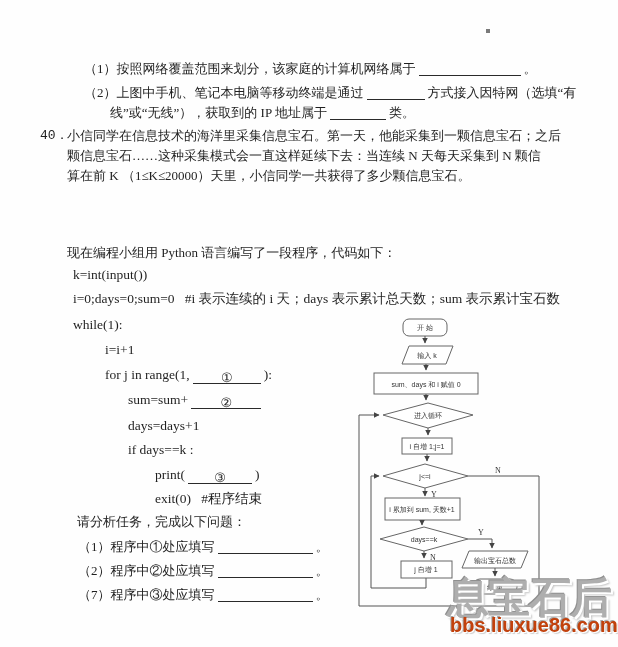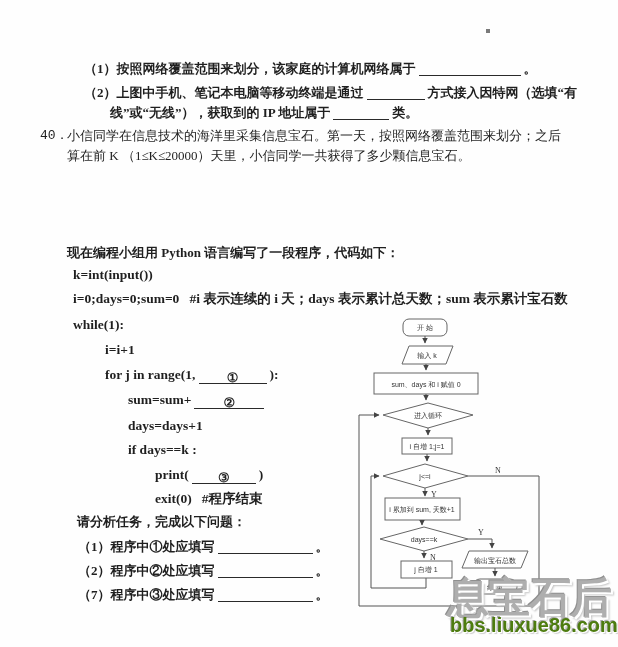--- a/index.html
+++ b/index.html
@@ -2,21 +2,21 @@
 <html><head>
 <meta charset="utf-8">
 <style>
   html,body{margin:0;padding:0;}
   body{
     width:618px;height:647px;position:relative;overflow:hidden;
     background:#fefefe;
     font-family:"Liberation Serif","DejaVu Serif",serif;
     color:#1f1f1f;
   }
-  .tline{position:absolute;white-space:nowrap;font-size:13px;line-height:17px;font-weight:bold;}
+  .tline{position:absolute;white-space:nowrap;font-size:13px;line-height:17px;}
   .code{font-size:13.5px;}
   .blank{
     display:inline-block;border-bottom:1.2px solid #2a2a2a;height:14px;
     vertical-align:-3px;text-align:center;margin:0 3px;
   }
   .blank .m{font-size:13px;line-height:13px;display:inline-block;}
   .para{position:absolute;left:67px;top:126px;width:525px;}
   .para div{font-size:13px;line-height:20px;white-space:nowrap;}
   .qnum{position:absolute;left:40px;top:126px;font-size:13px;font-family:Liberation Mono, monospace;}
   .flow{position:absolute;left:345px;top:313px;width:260px;height:334px;}
@@ -25,21 +25,21 @@
   .flow .shape{fill:#ffffff;stroke:#666;stroke-width:1;}
   .flow line,.flow path.conn{stroke:#555;stroke-width:1;fill:none;}
   .wm-title{
     position:absolute;left:447px;top:570px;z-index:5;
     font-size:42px;font-weight:bold;letter-spacing:-1px;color:#aeaeae;
     text-shadow:2px 2px 0 #ffffff,3px 3px 2px #c4c4c4,-1px -1px 0 #8f8f8f;
     font-family:"Liberation Sans","DejaVu Sans",sans-serif;white-space:nowrap;
   }
   .wm-url{
     position:absolute;left:450px;top:614px;z-index:5;
-    font-size:20px;font-weight:bold;color:#4d7c0f;
+    font-size:20px;font-weight:bold;color:#c2410c;
     text-shadow:1px 1px 0 #ffffff,2px 2px 1px #cfcfcf,-1px -1px 0 #a5a5a5;
     font-family:"Liberation Sans","DejaVu Sans",sans-serif;white-space:nowrap;
   }
   .dot{position:absolute;left:486px;top:29px;width:4px;height:4px;background:#7a7a7a;}
 </style>
 </head>
 <body>
 
 <div class="dot"></div>
 
@@ -48,21 +48,22 @@
 </div>
 <div class="tline" style="left:84px;top:84px">
   <span>（2）上图中手机、笔记本电脑等移动终端是通过</span><span class="blank" style="width:58px"></span><span>方式接入因特网（选填“有</span>
 </div>
 <div class="tline" style="left:110px;top:104px">
   <span>线”或“无线”），获取到的 IP 地址属于</span><span class="blank" style="width:56px"></span><span>类。</span>
 </div>
 
 <div class="qnum">40．</div>
 <div class="para">
-  <div>小信同学在信息技术的海洋里采集信息宝石。第一天，按照网络覆盖范围来划分；之后</div>
+  <div>小信同学在信息技术的海洋里采集信息宝石。第一天，他能采集到一颗信息宝石；之后</div>
+  <div>颗信息宝石……这种采集模式会一直这样延续下去：当连续 N 天每天采集到 N 颗信</div>
   <div>算在前 K （1≤K≤20000）天里，小信同学一共获得了多少颗信息宝石。</div>
 </div>
 <div class="tline" style="left:67px;top:244px">现在编程小组用 Python 语言编写了一段程序，代码如下：</div>
 
 <div class="tline code" style="left:73px;top:266px">k=int(input())</div>
 <div class="tline code" style="left:73px;top:290px">
   <span>i=0;days=0;sum=0</span>&nbsp;&nbsp;&nbsp;<span>#i 表示连续的 i 天；days 表示累计总天数；sum 表示累计宝石数</span>
 </div>
 <div class="tline code" style="left:73px;top:316px">while(1):</div>
 <div class="tline code" style="left:105px;top:341px">i=i+1</div>

